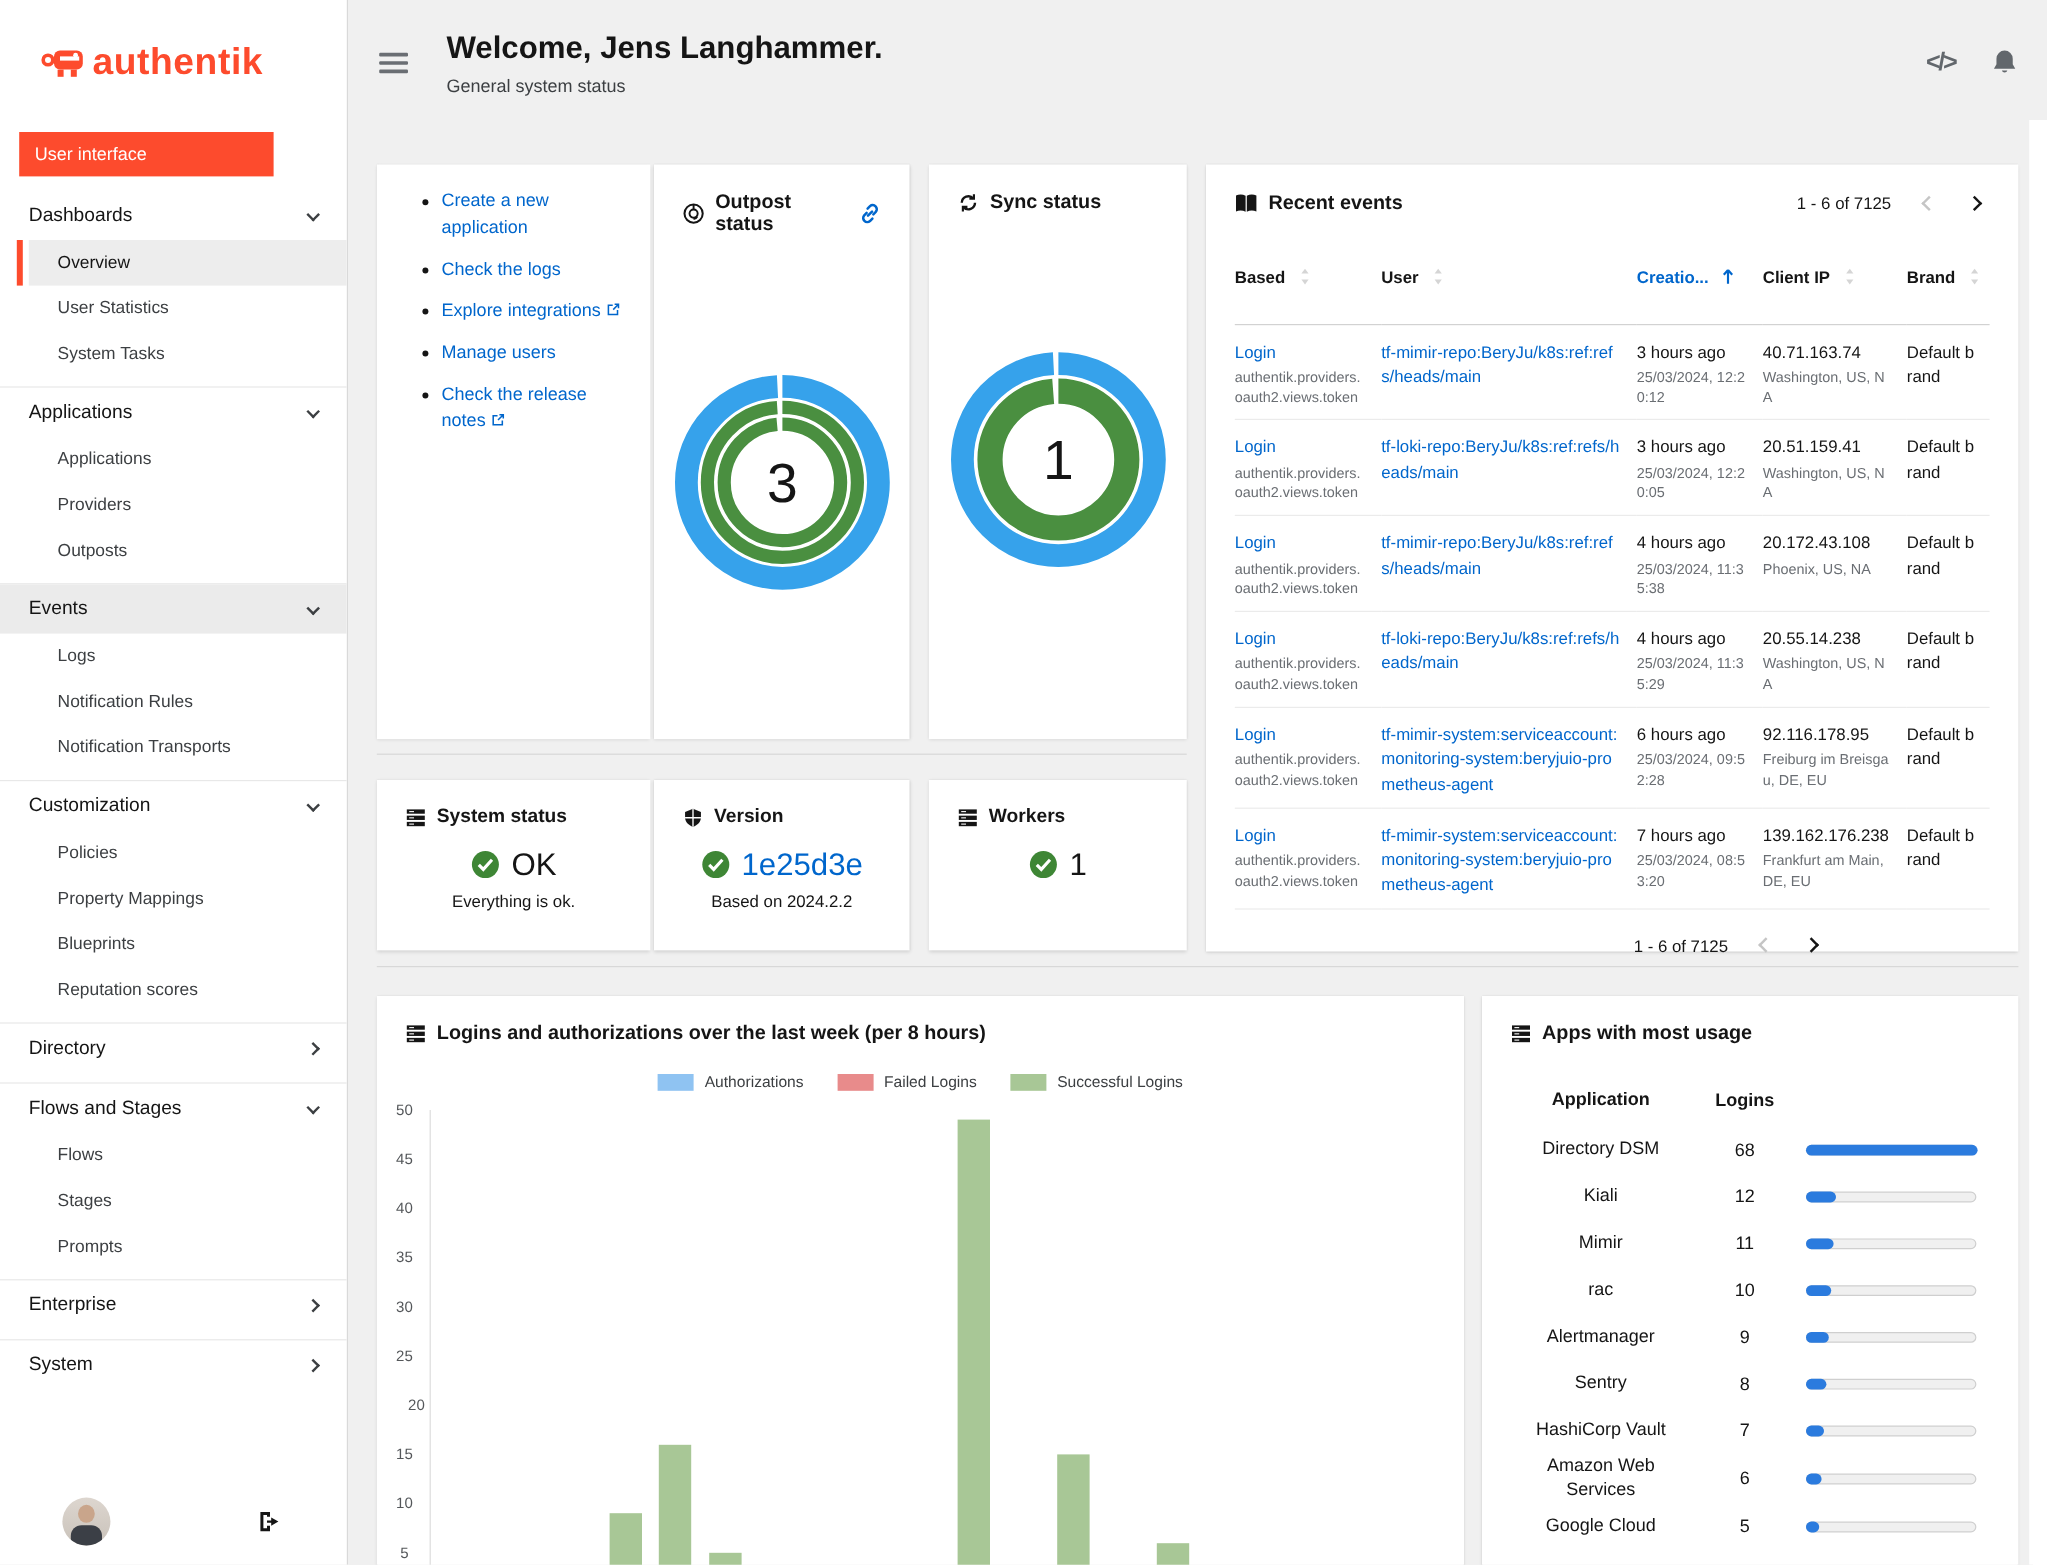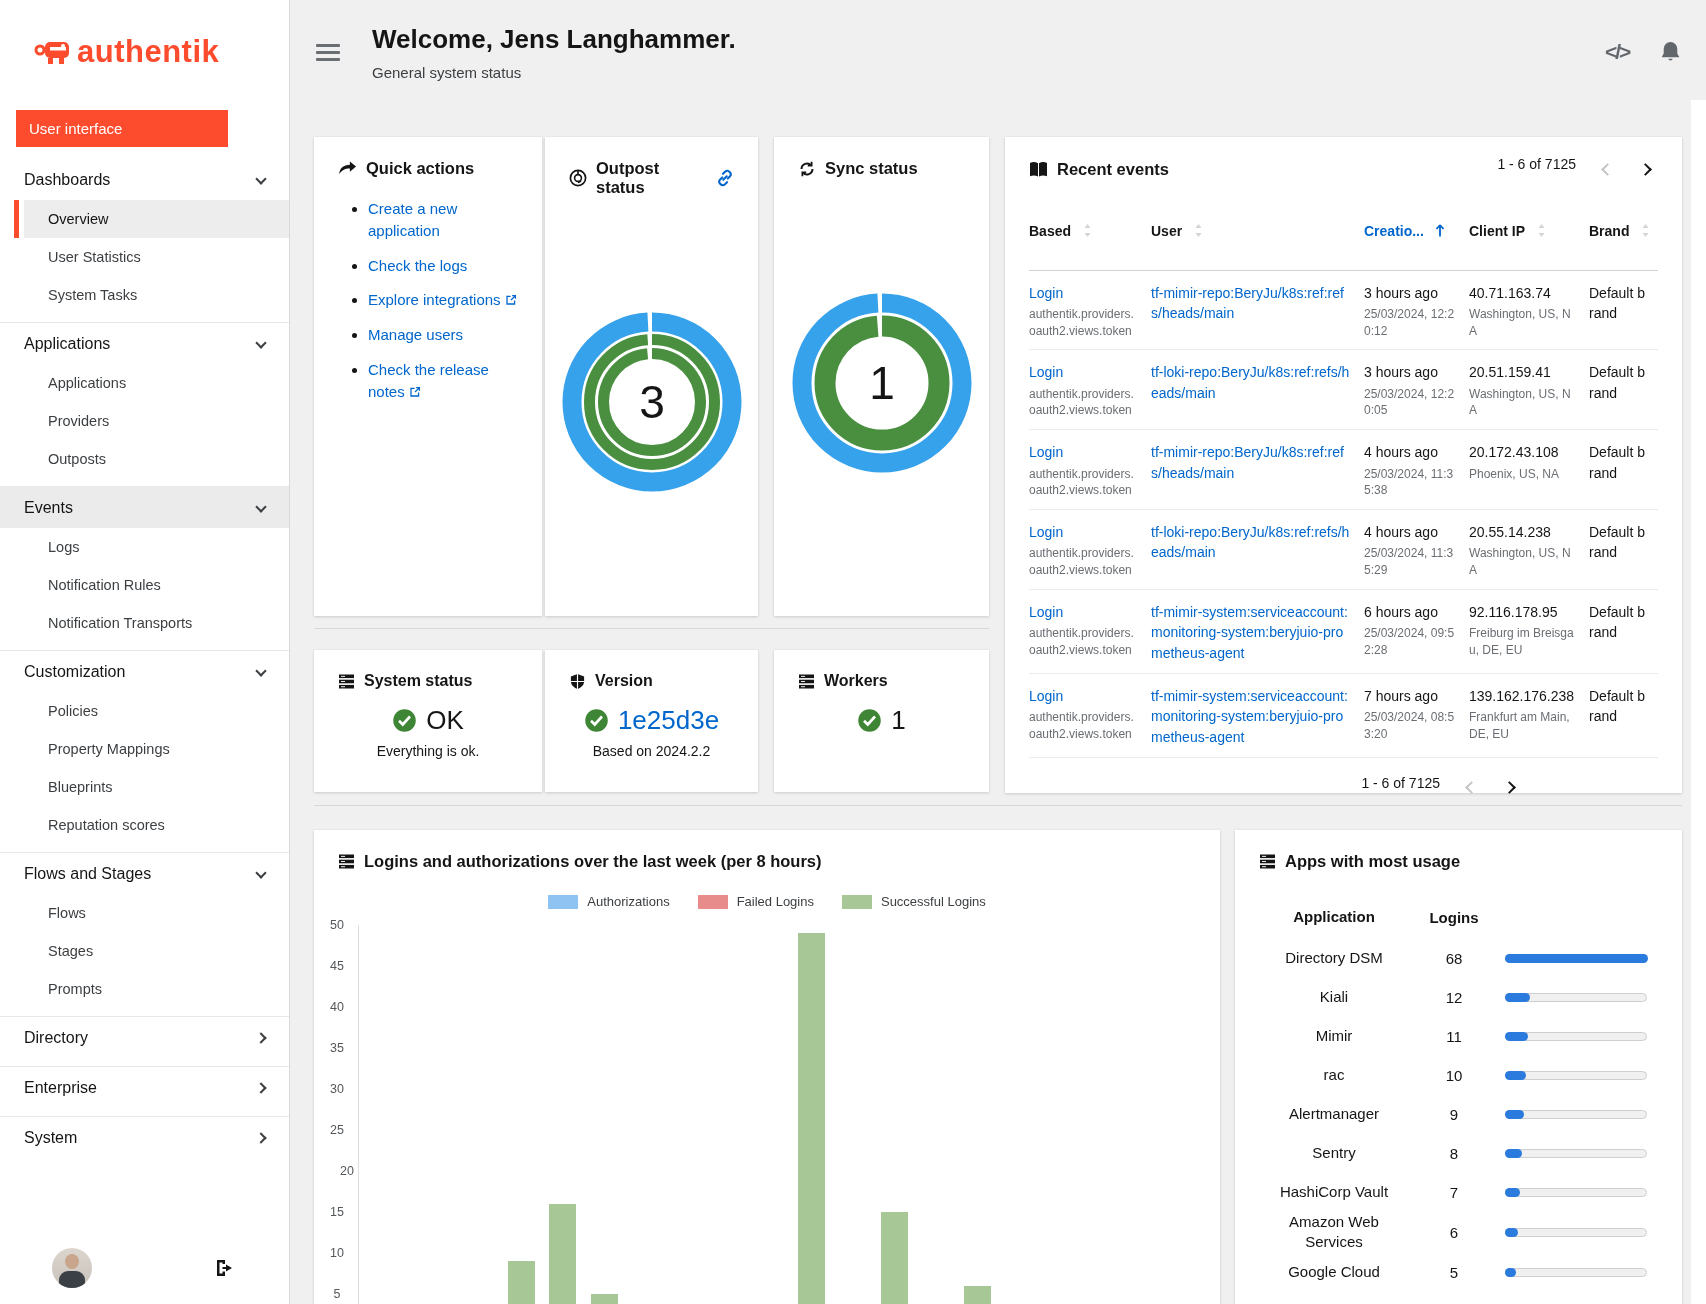--- a/index.html
+++ b/index.html
@@ -64,21 +64,21 @@
   .qa-list li { position:relative; padding-left:16px; margin-bottom:13px; font-size:15px; line-height:1.45; }
   .qa-list li::before { content:""; position:absolute; left:0; top:9px; width:5px; height:5px; border-radius:50%; background:#151515; }
   .qa-link { color:#0066cc; cursor:pointer; }
 
   
   .donut-wrap { display:flex; justify-content:center; align-items:center; height:410px; }
 
   
   .ev-head { display:flex; justify-content:space-between; align-items:center; padding:19px 24px 0 24px; }
   .ev-title { display:flex; align-items:center; gap:9px; font-size:16.5px; font-weight:bold; }
-  .pager { display:flex; align-items:flex-start; font-size:14px; color:#151515; }
+  .pager { display:flex; align-items:center; font-size:14px; color:#151515; }
   .pg-btn { width:26px; height:26px; display:inline-flex; align-items:center; justify-content:center; cursor:pointer; }
   .pg-chev { width:9px; height:9px; border-right:2.5px solid #151515; border-bottom:2.5px solid #151515; display:inline-block; }
   .pg-chev.left  { transform:rotate(135deg); }
   .pg-chev.right { transform:rotate(-45deg); }
   .pg-btn.disabled .pg-chev { border-color:#c5c5c5; }
   .pg-text { margin-right:18px; }
   #ev-table { margin:14px 24px 0 24px; width:629px; border-collapse:collapse; table-layout:fixed; }
   #ev-table th { text-align:left; font-size:14px; padding:6px 8px 10px 0; border-bottom:1px solid #d2d2d2; color:#151515; }
   #ev-table th .th-inner { display:inline-flex; align-items:center; gap:10px; cursor:pointer; }
   #ev-table th.sorted .lbl { color:#0066cc; }
@@ -168,32 +168,32 @@
           <span>Customization</span>
           <span class="chev down"></span>
         </div>
         <div class="nav-sub">Policies</div>
         <div class="nav-sub">Property Mappings</div>
         <div class="nav-sub">Blueprints</div>
         <div class="nav-sub">Reputation scores</div>
       </div>
       <div class="nav-group">
         <div class="nav-group-title">
+          <span>Directory</span>
+          <span class="chev right"></span>
+        </div>
+      </div>
+      <div class="nav-group">
+        <div class="nav-group-title">
           <span>Flows and Stages</span>
           <span class="chev down"></span>
         </div>
         <div class="nav-sub">Flows</div>
         <div class="nav-sub">Stages</div>
         <div class="nav-sub">Prompts</div>
-      </div>
-      <div class="nav-group">
-        <div class="nav-group-title">
-          <span>Directory</span>
-          <span class="chev right"></span>
-        </div>
       </div>
       <div class="nav-group">
         <div class="nav-group-title">
           <span>Enterprise</span>
           <span class="chev right"></span>
         </div>
       </div>
       <div class="nav-group">
         <div class="nav-group-title">
           <span>System</span>
@@ -228,28 +228,20 @@
     <span class="code-icon">&lt;/&gt;</span>
     <span style="display:inline-flex;cursor:pointer;">
       <svg width="23" height="24" viewBox="0 0 22 23">
         <path d="M11 2 a6.5 6.5 0 0 0 -6.5 6.5 v4.5 L2.5 16.5 h17 L17.5 13 V8.5 A6.5 6.5 0 0 0 11 2 Z" fill="#62676c"></path>
         <path d="M8.8 18 a2.3 2.3 0 0 0 4.4 0 Z" fill="#62676c"></path>
       </svg>
     </span>
   </div>
 
   <div class="card" id="card-quick">
-    <div class="card-head">
-      <span style="display:inline-flex;">
-        <svg width="19" height="17" viewBox="0 0 20 17">
-          <path d="M12.5 1 L19 6.5 L12.5 12 V8.6 C7 8.6 3.8 10.6 1.4 14.6 1.4 8 6 5 12.5 4.6 Z" fill="#151515"></path>
-        </svg>
-      </span>
-      <span>Quick actions</span>
-    </div>
     <ul class="qa-list" id="qa-list">
         <li><span class="qa-link">Create a new application</span></li>
         <li><span class="qa-link">Check the logs</span></li>
         <li><span class="qa-link">Explore integrations</span><span><svg width="12" height="12" viewBox="0 0 15 15" style="margin-left:4px;vertical-align:-1px;" fill="none" stroke="#0066cc" stroke-width="1.6">
               <path d="M7 3 H2.5 V12.5 H12 V8"></path>
               <path d="M9 2 H13 V6 M13 2 L7.5 7.5"></path>
             </svg></span></li>
         <li><span class="qa-link">Manage users</span></li>
         <li><span class="qa-link">Check the release notes</span><span><svg width="12" height="12" viewBox="0 0 15 15" style="margin-left:4px;vertical-align:-1px;" fill="none" stroke="#0066cc" stroke-width="1.6">
               <path d="M7 3 H2.5 V12.5 H12 V8"></path>

